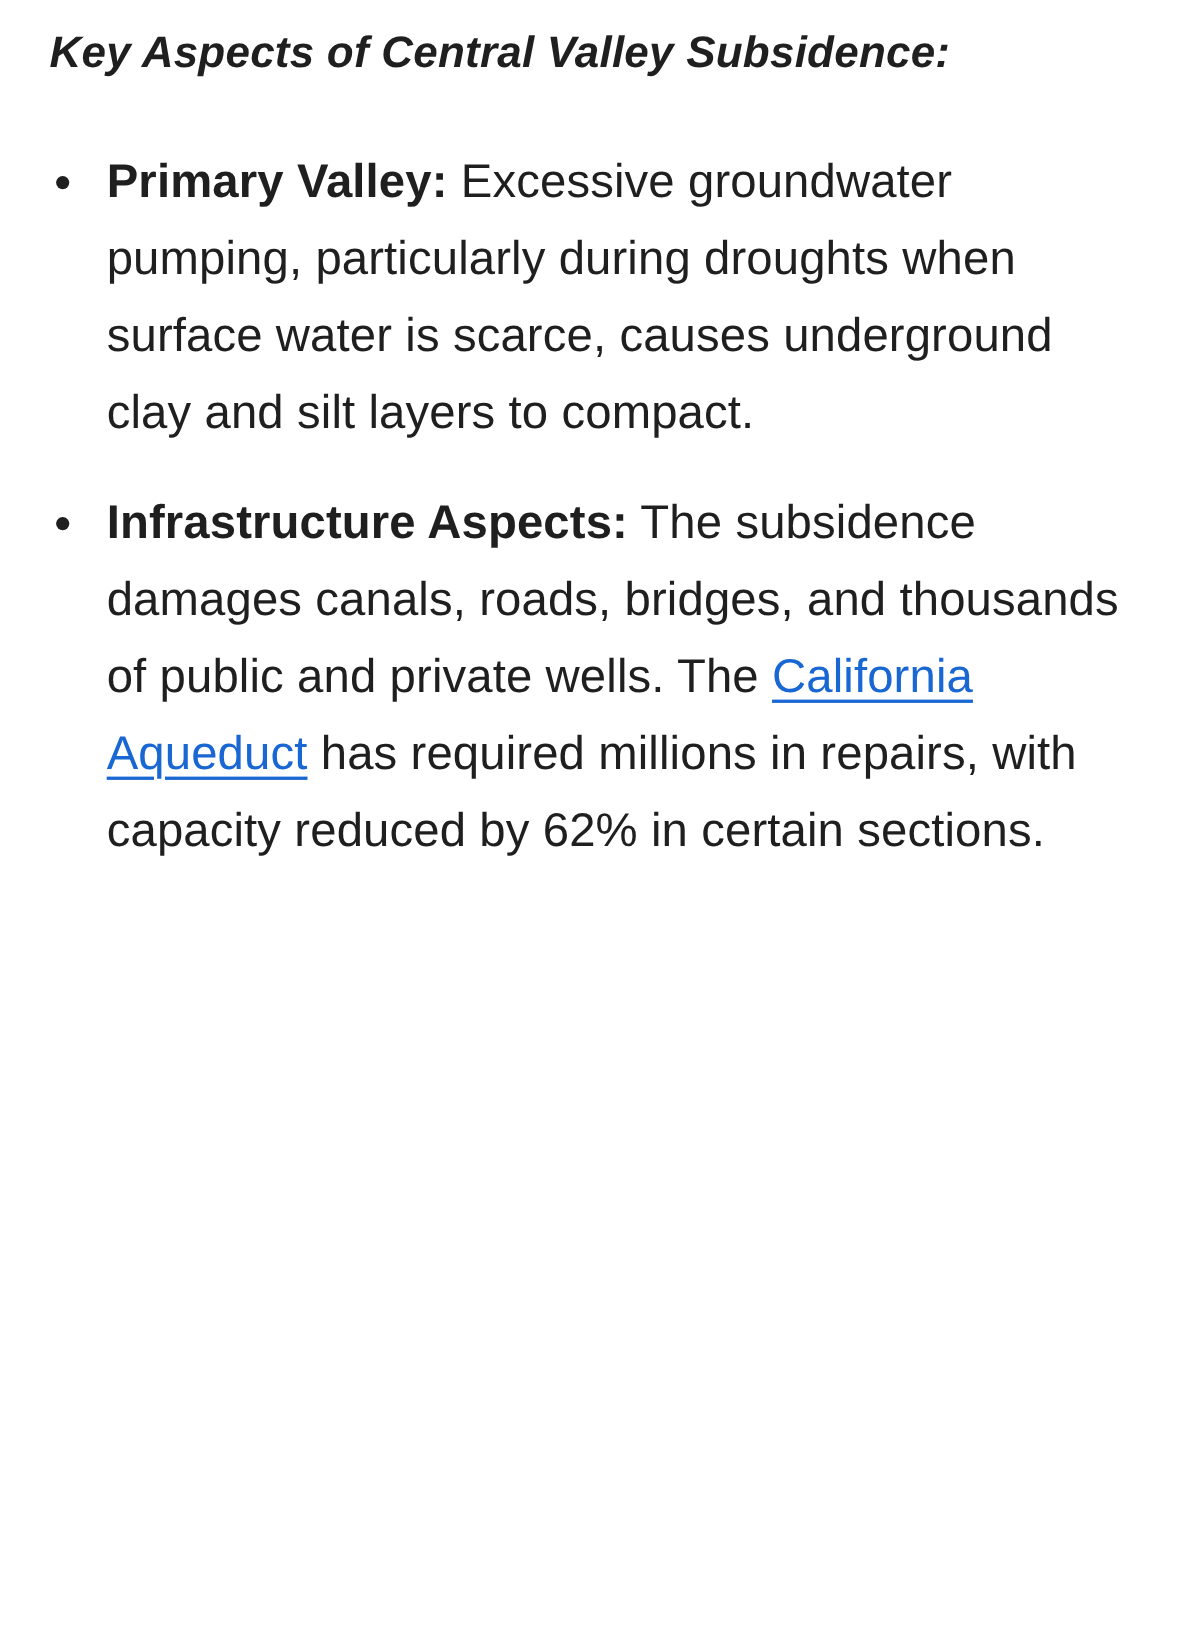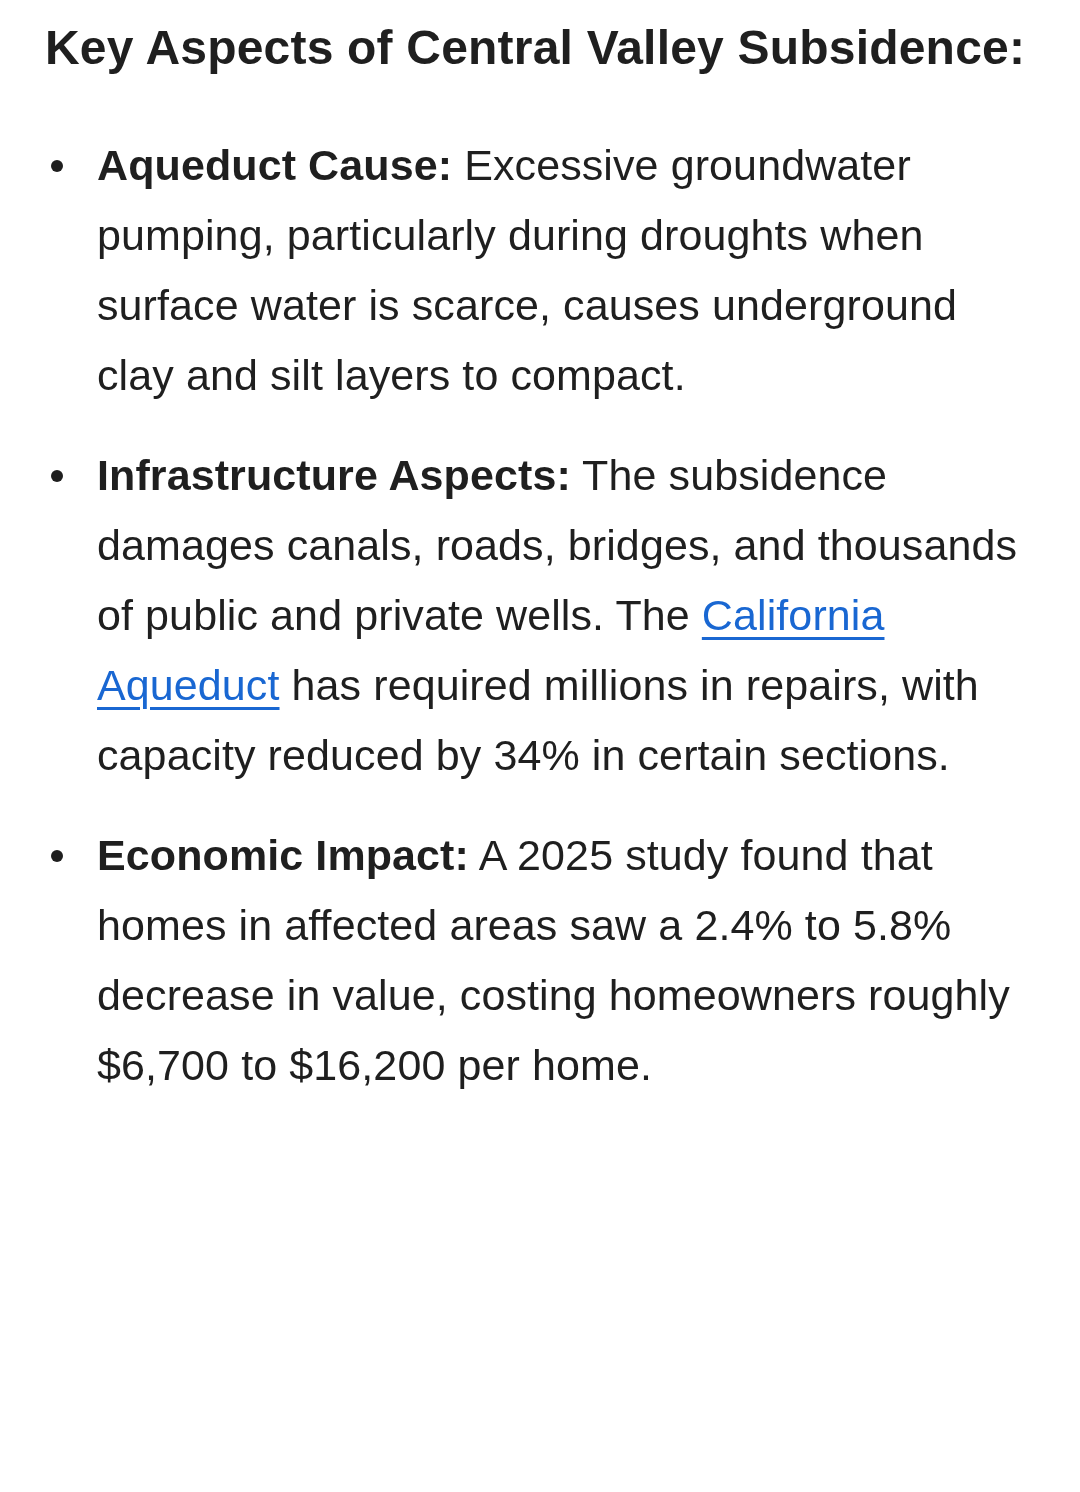--- a/index.html
+++ b/index.html
@@ -12,25 +12,26 @@
     height: 1492px;
     overflow: hidden;
     font-family: "Liberation Sans", sans-serif;
     color: var(--text-color, #1f1f1f);
   }
   .content {
     padding: 0 45px 0 45px;
     box-sizing: border-box;
   }
   .heading {
-    font-size: 48px;
+    font-size: 40px;
     line-height: 72px;
     font-weight: 700;
     margin: 12px 0 0 0;
     letter-spacing: 0.2px;
+    font-style: italic;
   }
   ul.bullet-list {
     list-style: none;
     margin: 46px 0 0 0;
     padding: 0;
   }
   ul.bullet-list > li {
     position: relative;
     padding-left: 52px;
     font-size: 43px;
@@ -66,26 +67,23 @@
 </head>
 <body style="background: rgb(255, 255, 255);">
 
 <div class="content">
 
   <h1 class="heading">Key Aspects of Central Valley Subsidence:</h1>
 
   <ul class="bullet-list">
 
     <li>
-      <span class="lead">Aqueduct Cause:</span><span> Excessive groundwater pumping, particularly during droughts when surface water is scarce, causes underground clay and silt layers to compact.</span>
+      <span class="lead">Primary Valley:</span><span> Excessive groundwater pumping, particularly during droughts when surface water is scarce, causes underground clay and silt layers to compact.</span>
     </li>
 
 
     <li>
-      <span class="lead">Infrastructure Aspects:</span><span> The subsidence damages canals, roads, bridges, and thousands of public and private wells. The </span><a class="inline-link">California Aqueduct</a><span> has required millions in repairs, with capacity reduced by 34% in certain sections.</span>
+      <span class="lead">Infrastructure Aspects:</span><span> The subsidence damages canals, roads, bridges, and thousands of public and private wells. The </span><a class="inline-link">California Aqueduct</a><span> has required millions in repairs, with capacity reduced by 62% in certain sections.</span>
     </li>
 
-    <li>
-      <span class="lead">Economic Impact:</span><span> A 2025 study found that homes in affected areas saw a 2.4% to 5.8% decrease in value, costing homeowners roughly $6,700 to $16,200 per home.</span>
-    </li>
 
   </ul>
 </div>
 
 </body></html>

